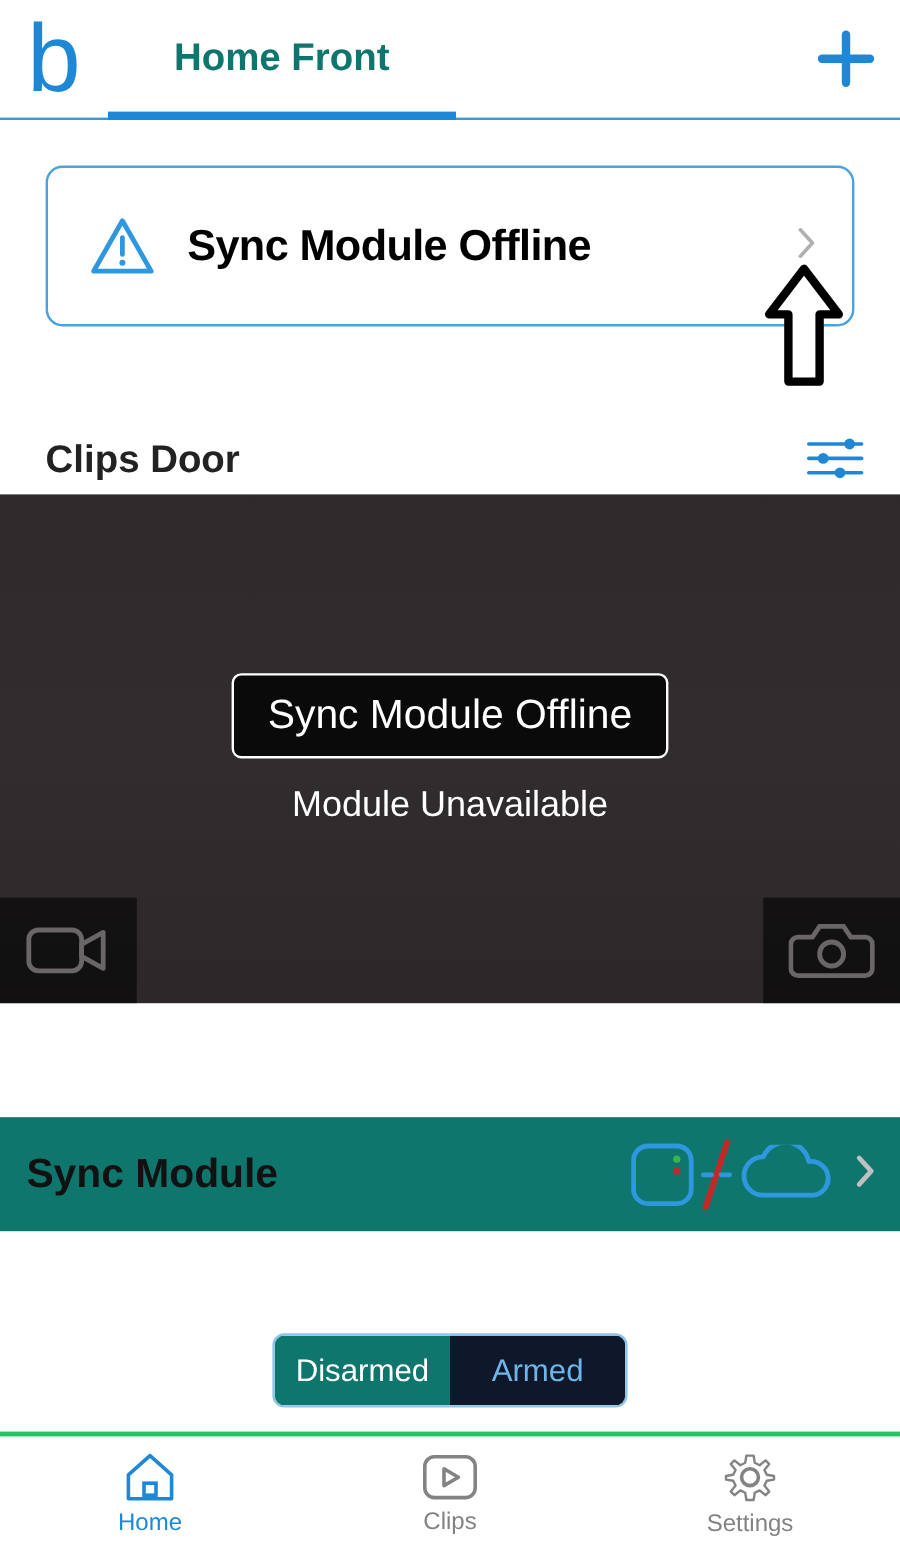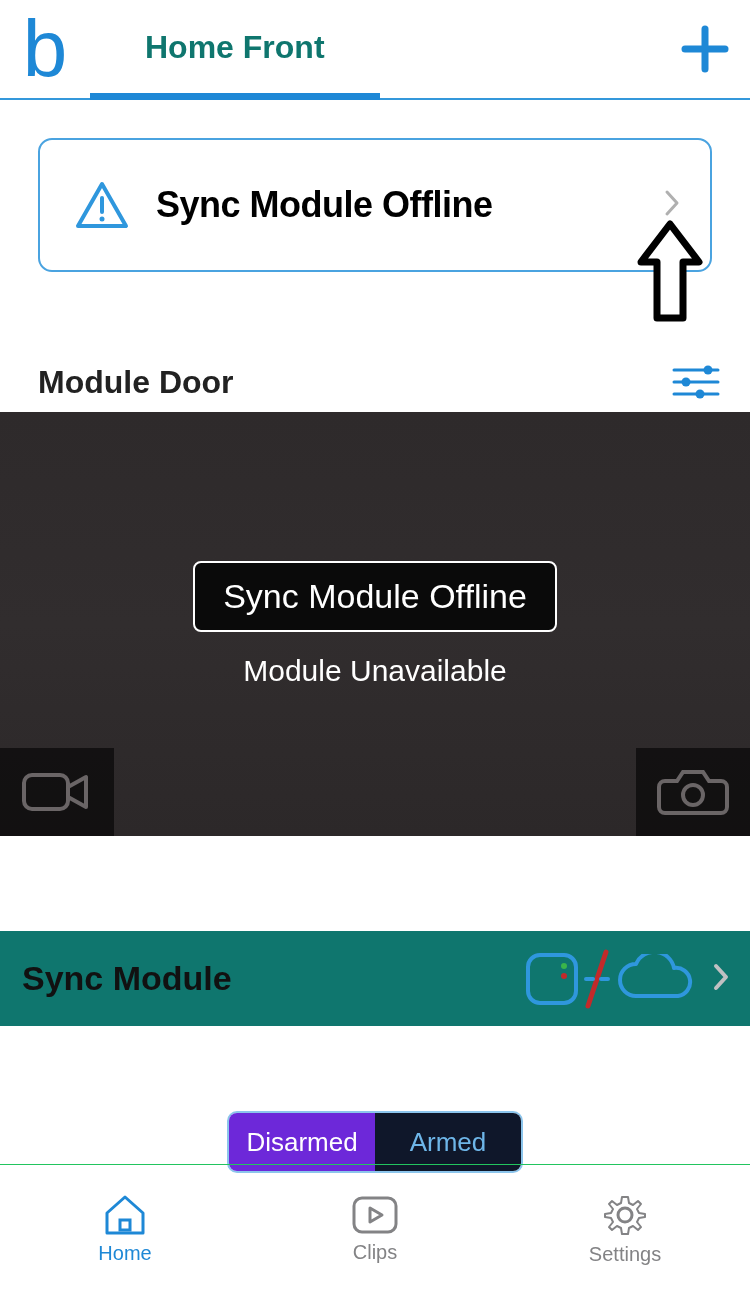--- a/index.html
+++ b/index.html
@@ -193,35 +193,35 @@
     }
     .arm-opt {
       width: 146px;
       display: flex;
       align-items: center;
       justify-content: center;
       font-size: 26px;
       font-weight: 500;
     }
     .arm-opt.active {
-      background: #6d28d9;
+      background: #0f766e;
       color: #fff;
     }
     .arm-opt.inactive {
       background: #0f172a;
       color: #6eb6e8;
     }
     
     .tab-bar {
       position: absolute;
       bottom: 0;
       left: 0;
       right: 0;
-      height: 129px;
-      border-top: 1px solid #22c55e;
+      height: 100px;
+      border-top: 4px solid #22c55e;
       display: flex;
     }
     .tab-item {
       flex: 1;
       display: flex;
       flex-direction: column;
       align-items: center;
       justify-content: center;
       gap: 6px;
     }
@@ -268,21 +268,21 @@
   </div>
 </div>
 
 <div class="pointer-arrow">
   <svg width="70" height="110" viewBox="0 0 70 110">
     <path d="M35 6 L64 44 L48 44 L48 100 L22 100 L22 44 L6 44 Z" fill="#fff" stroke="#000" stroke-width="7" stroke-linejoin="round"></path>
   </svg>
 </div>
 
 <div class="camera-header">
-  <span class="camera-title">Module Door</span>
+  <span class="camera-title">Clips Door</span>
   <div class="sliders-btn">
     <svg width="48" height="36" viewBox="0 0 48 36">
       <line x1="2" y1="6" x2="46" y2="6" stroke="#1e88d6" stroke-width="3" stroke-linecap="round"></line>
       <circle cx="36" cy="6" r="4.5" fill="#1e88d6"></circle>
       <line x1="2" y1="18" x2="46" y2="18" stroke="#1e88d6" stroke-width="3" stroke-linecap="round"></line>
       <circle cx="14" cy="18" r="4.5" fill="#1e88d6"></circle>
       <line x1="2" y1="30" x2="46" y2="30" stroke="#1e88d6" stroke-width="3" stroke-linecap="round"></line>
       <circle cx="28" cy="30" r="4.5" fill="#1e88d6"></circle>
     </svg>
   </div>

